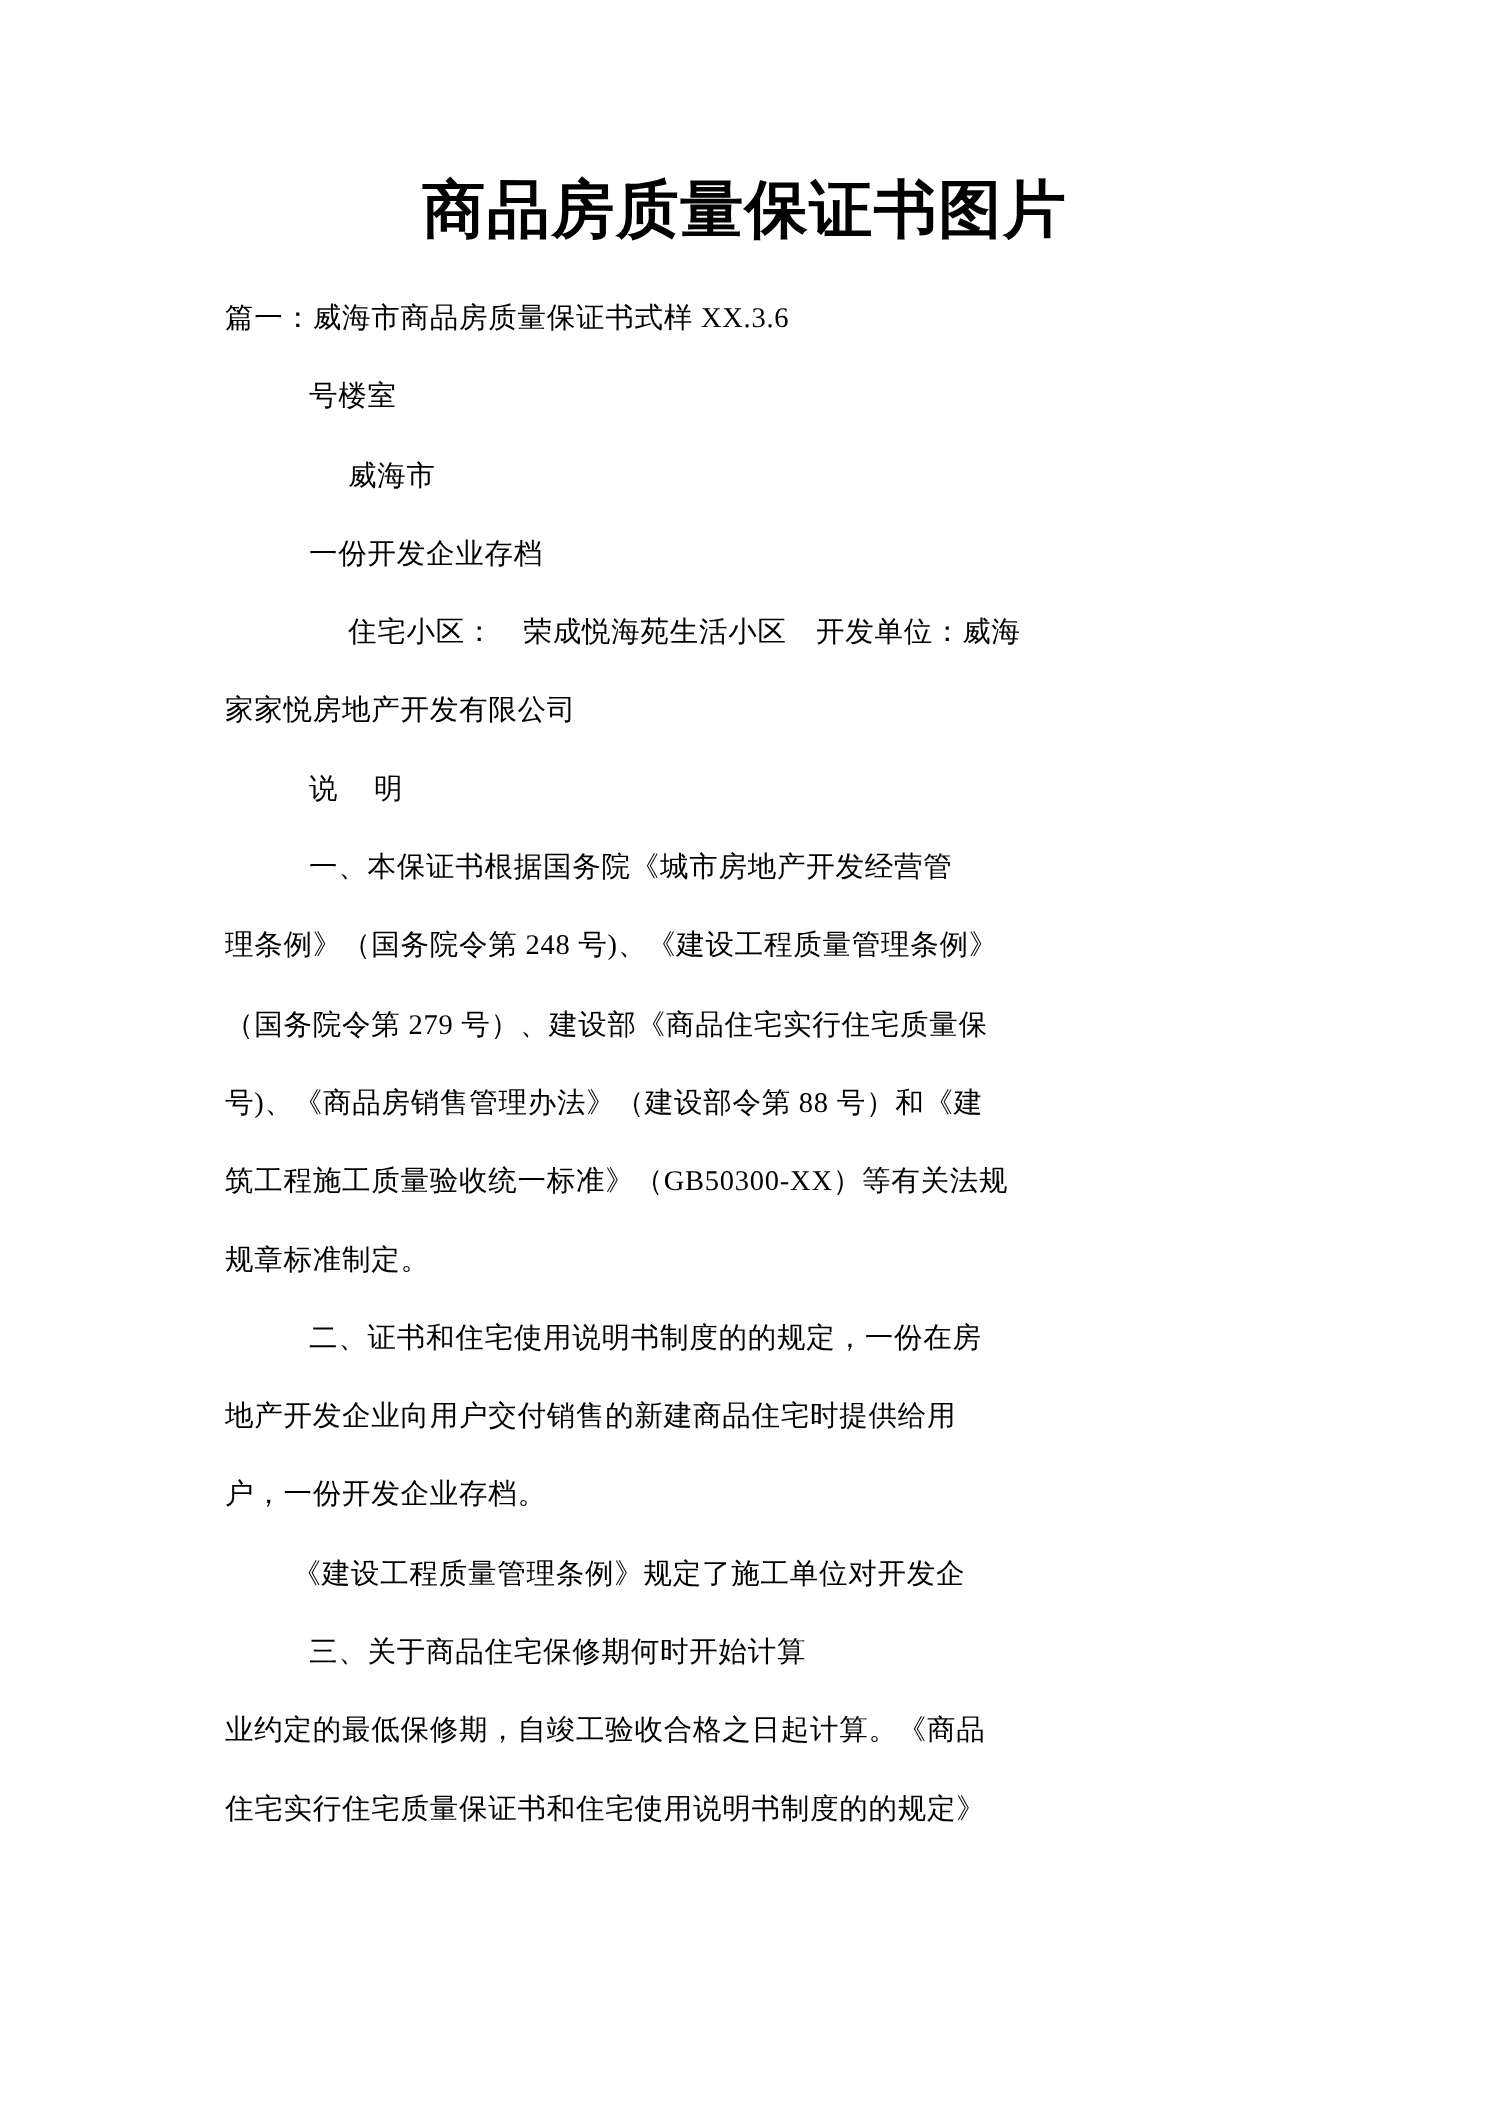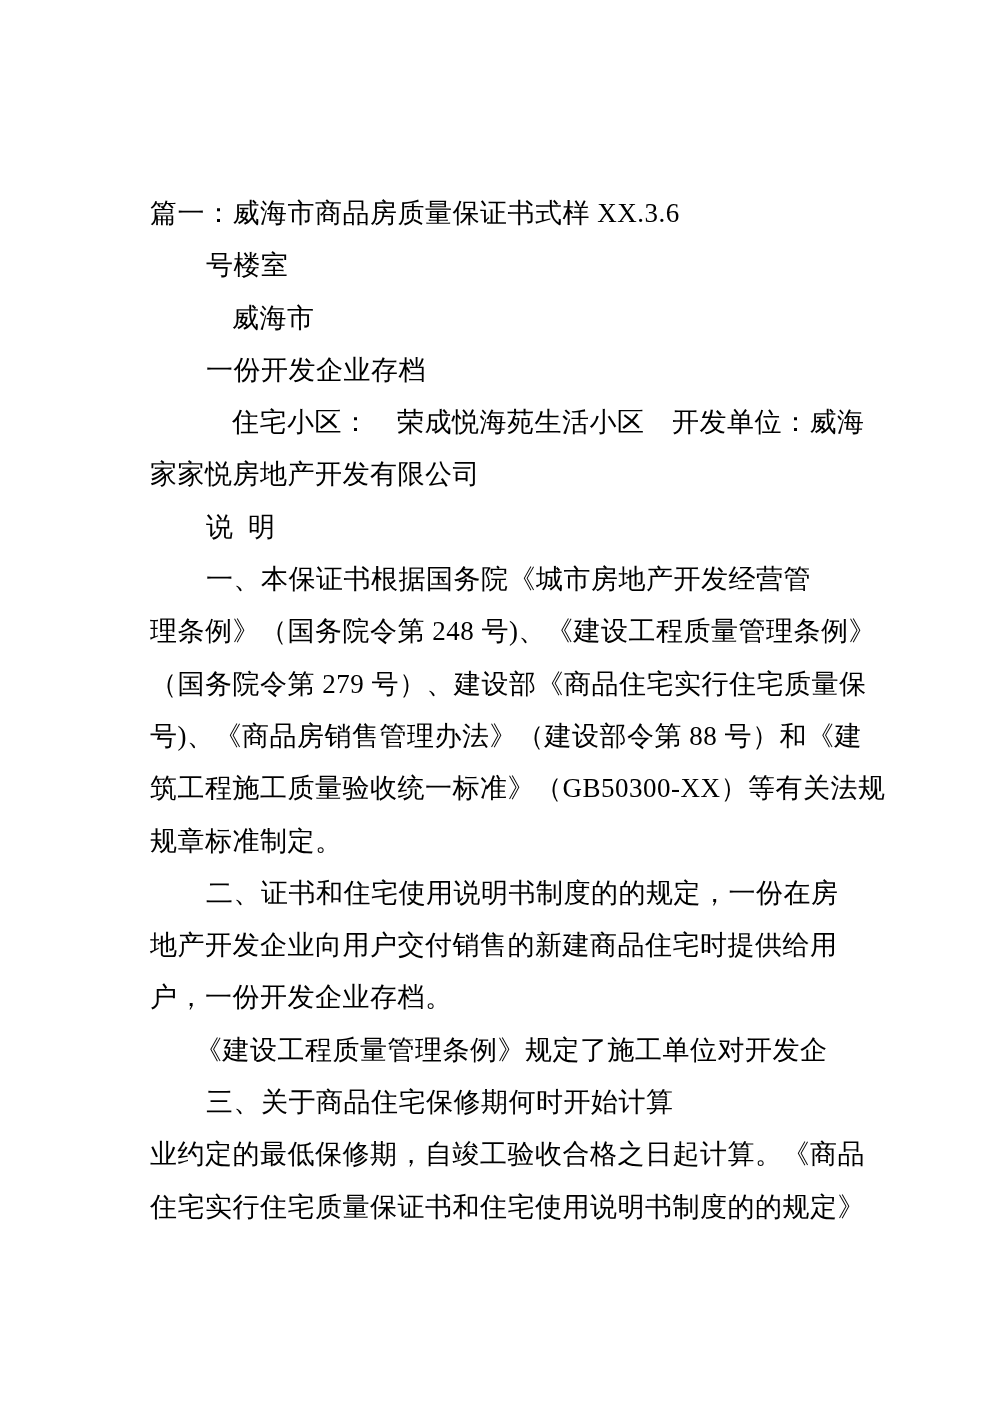--- a/index.html
+++ b/index.html
@@ -28,36 +28,37 @@
     letter-spacing: 1px;
     white-space: pre;
   }
   .doc-body {
     position: absolute;
     top: 187px;
     left: 150px;
     width: 716px;
   }
   .line {
-    font-size: 27px;
+    font-size: 19px;
     line-height: 52.3px;
     white-space: pre;
     letter-spacing: 0.5px;
   }
   
   .i0  { padding-left: 0; }
-  .i2  { padding-left: 56px; }  
+  .i2  { padding-left: 56px; font-family: Liberation Mono, monospace; }  
   .i3  { padding-left: 82px; }  
   .i16 { padding-left: 45px; }  
 </style>
 </head>
 <body>
 
 <div class="page">
 
+  <div class="doc-title">商品房质量保证书图片</div>
 
   <div class="doc-body">
     <div class="line i0">篇一：威海市商品房质量保证书式样 XX.3.6</div>
     <div class="line i2">号楼室</div>
     <div class="line i3">威海市</div>
     <div class="line i2">一份开发企业存档</div>
     <div class="line i3">住宅小区：　荣成悦海苑生活小区　开发单位：威海</div>
     <div class="line i0">家家悦房地产开发有限公司</div>
     <div class="line i2">说  明</div>
     <div class="line i2">一、本保证书根据国务院《城市房地产开发经营管</div>

